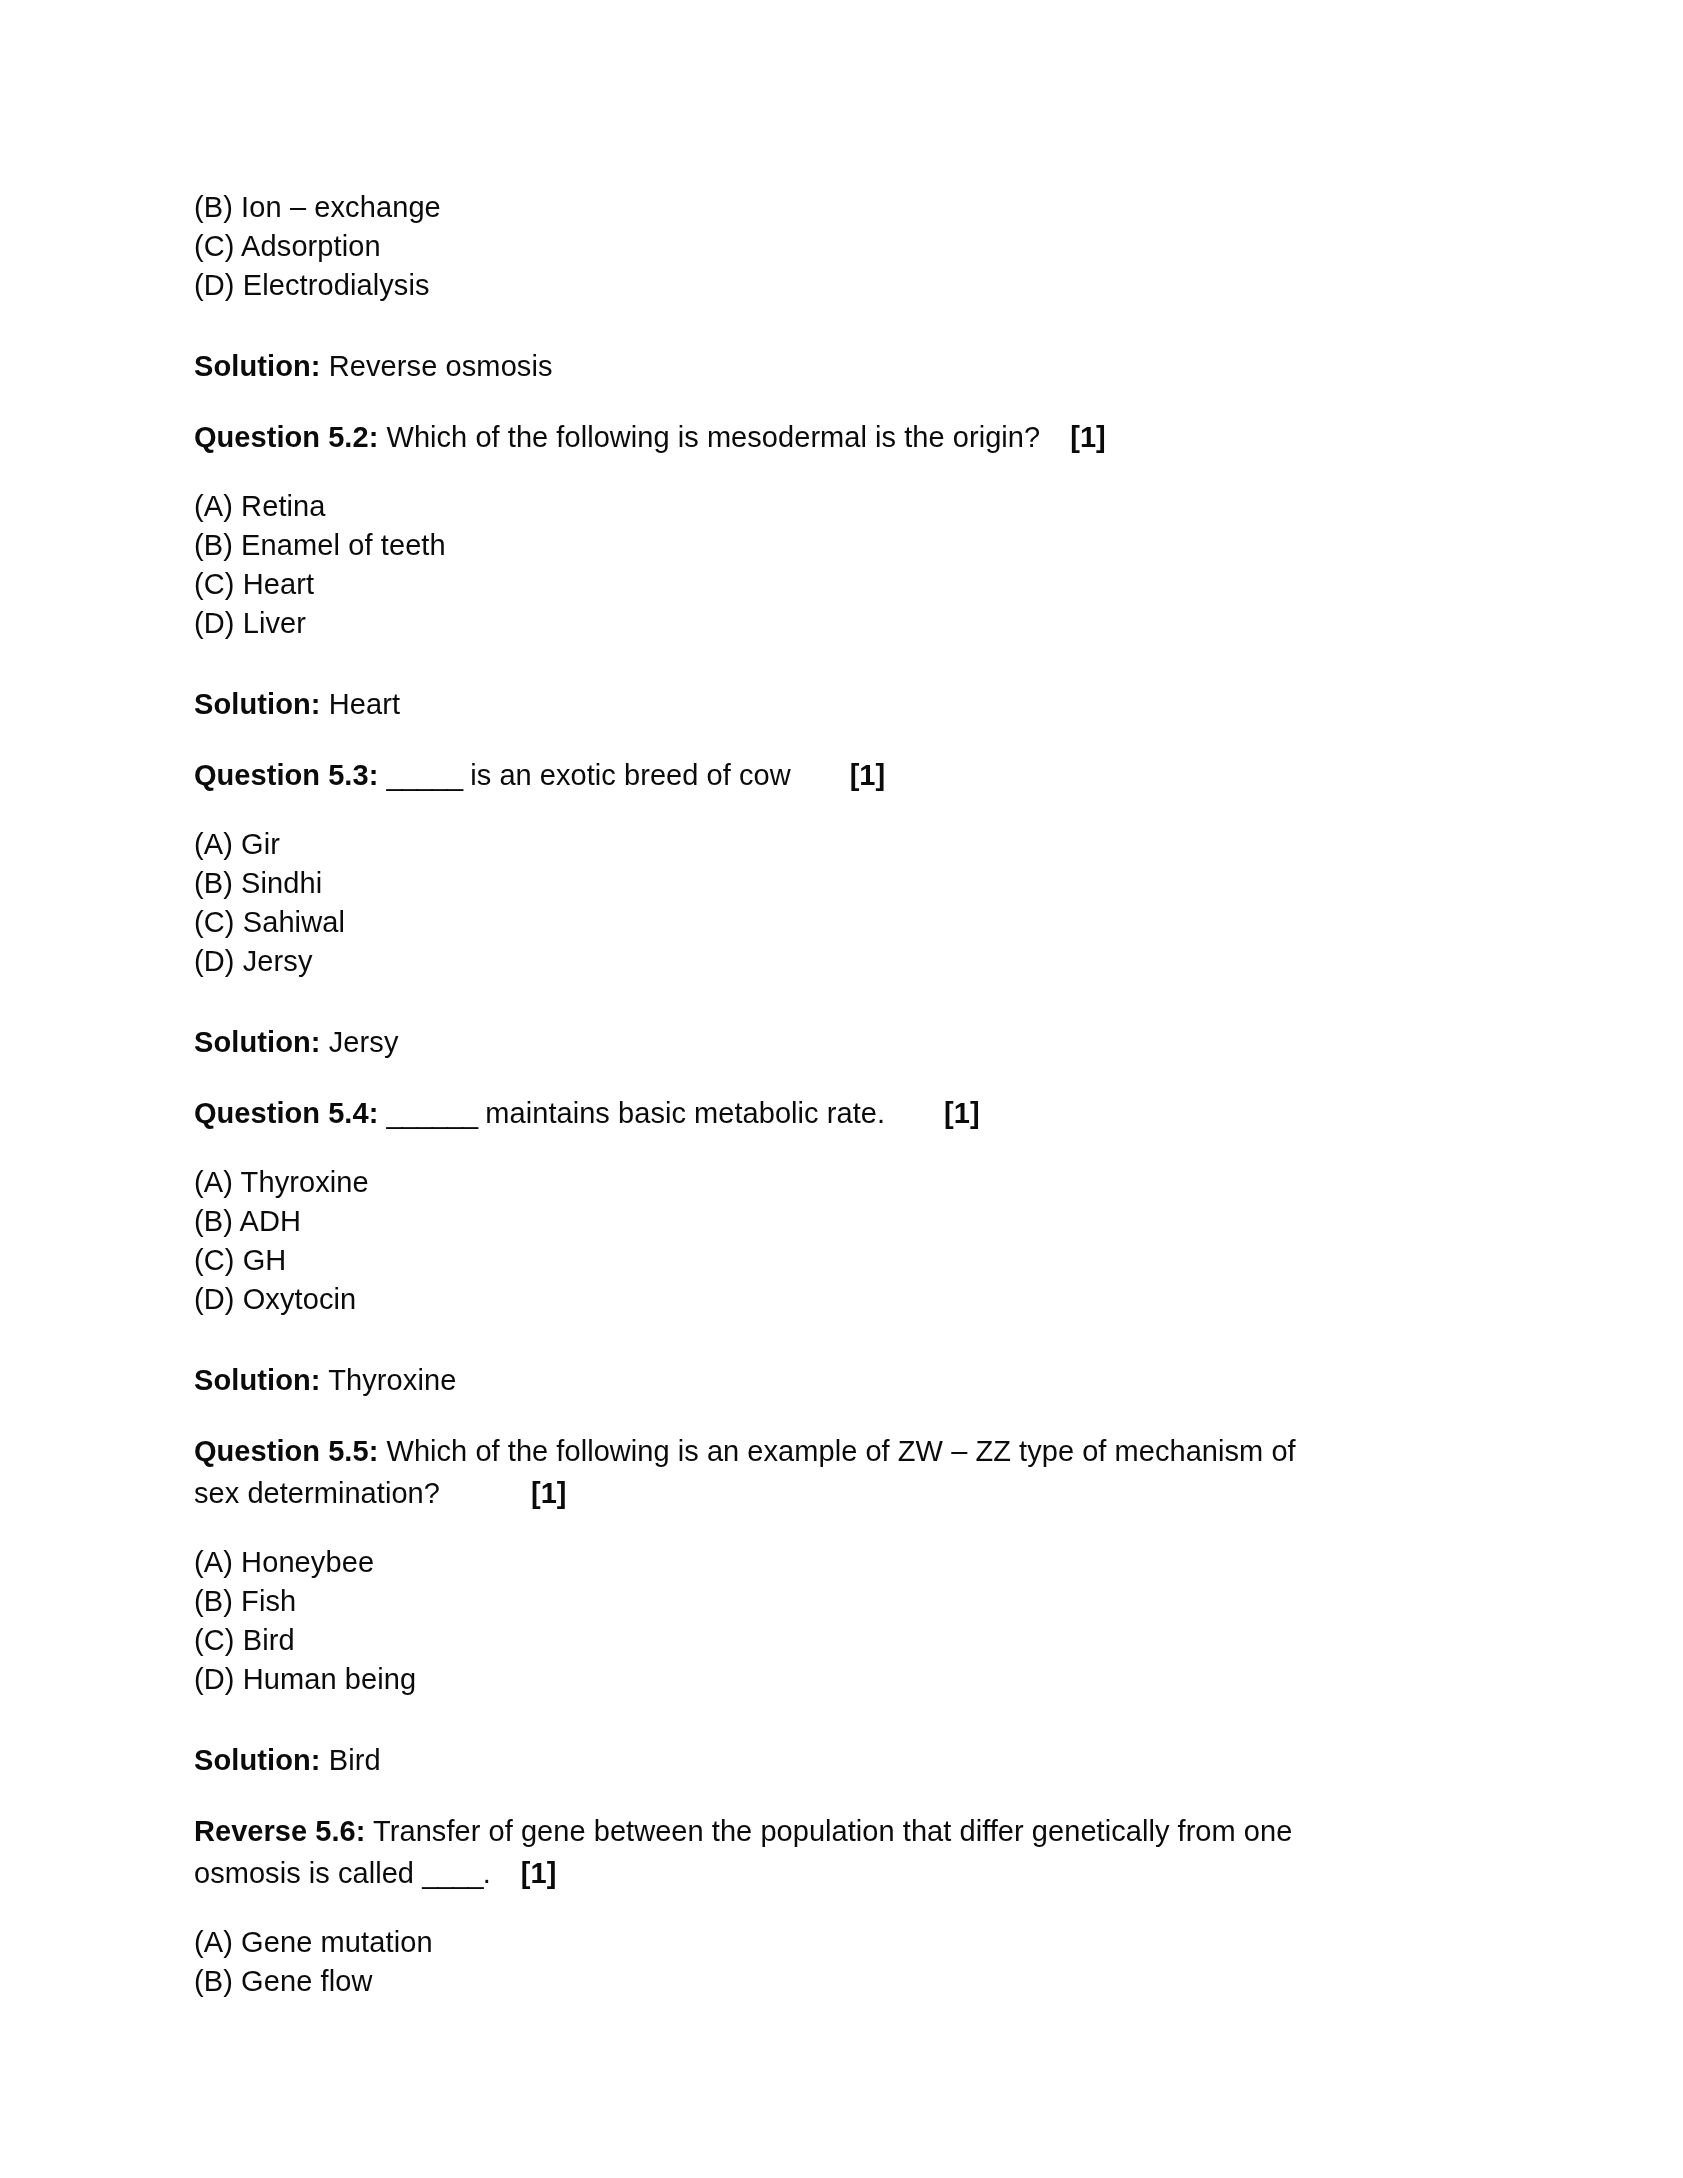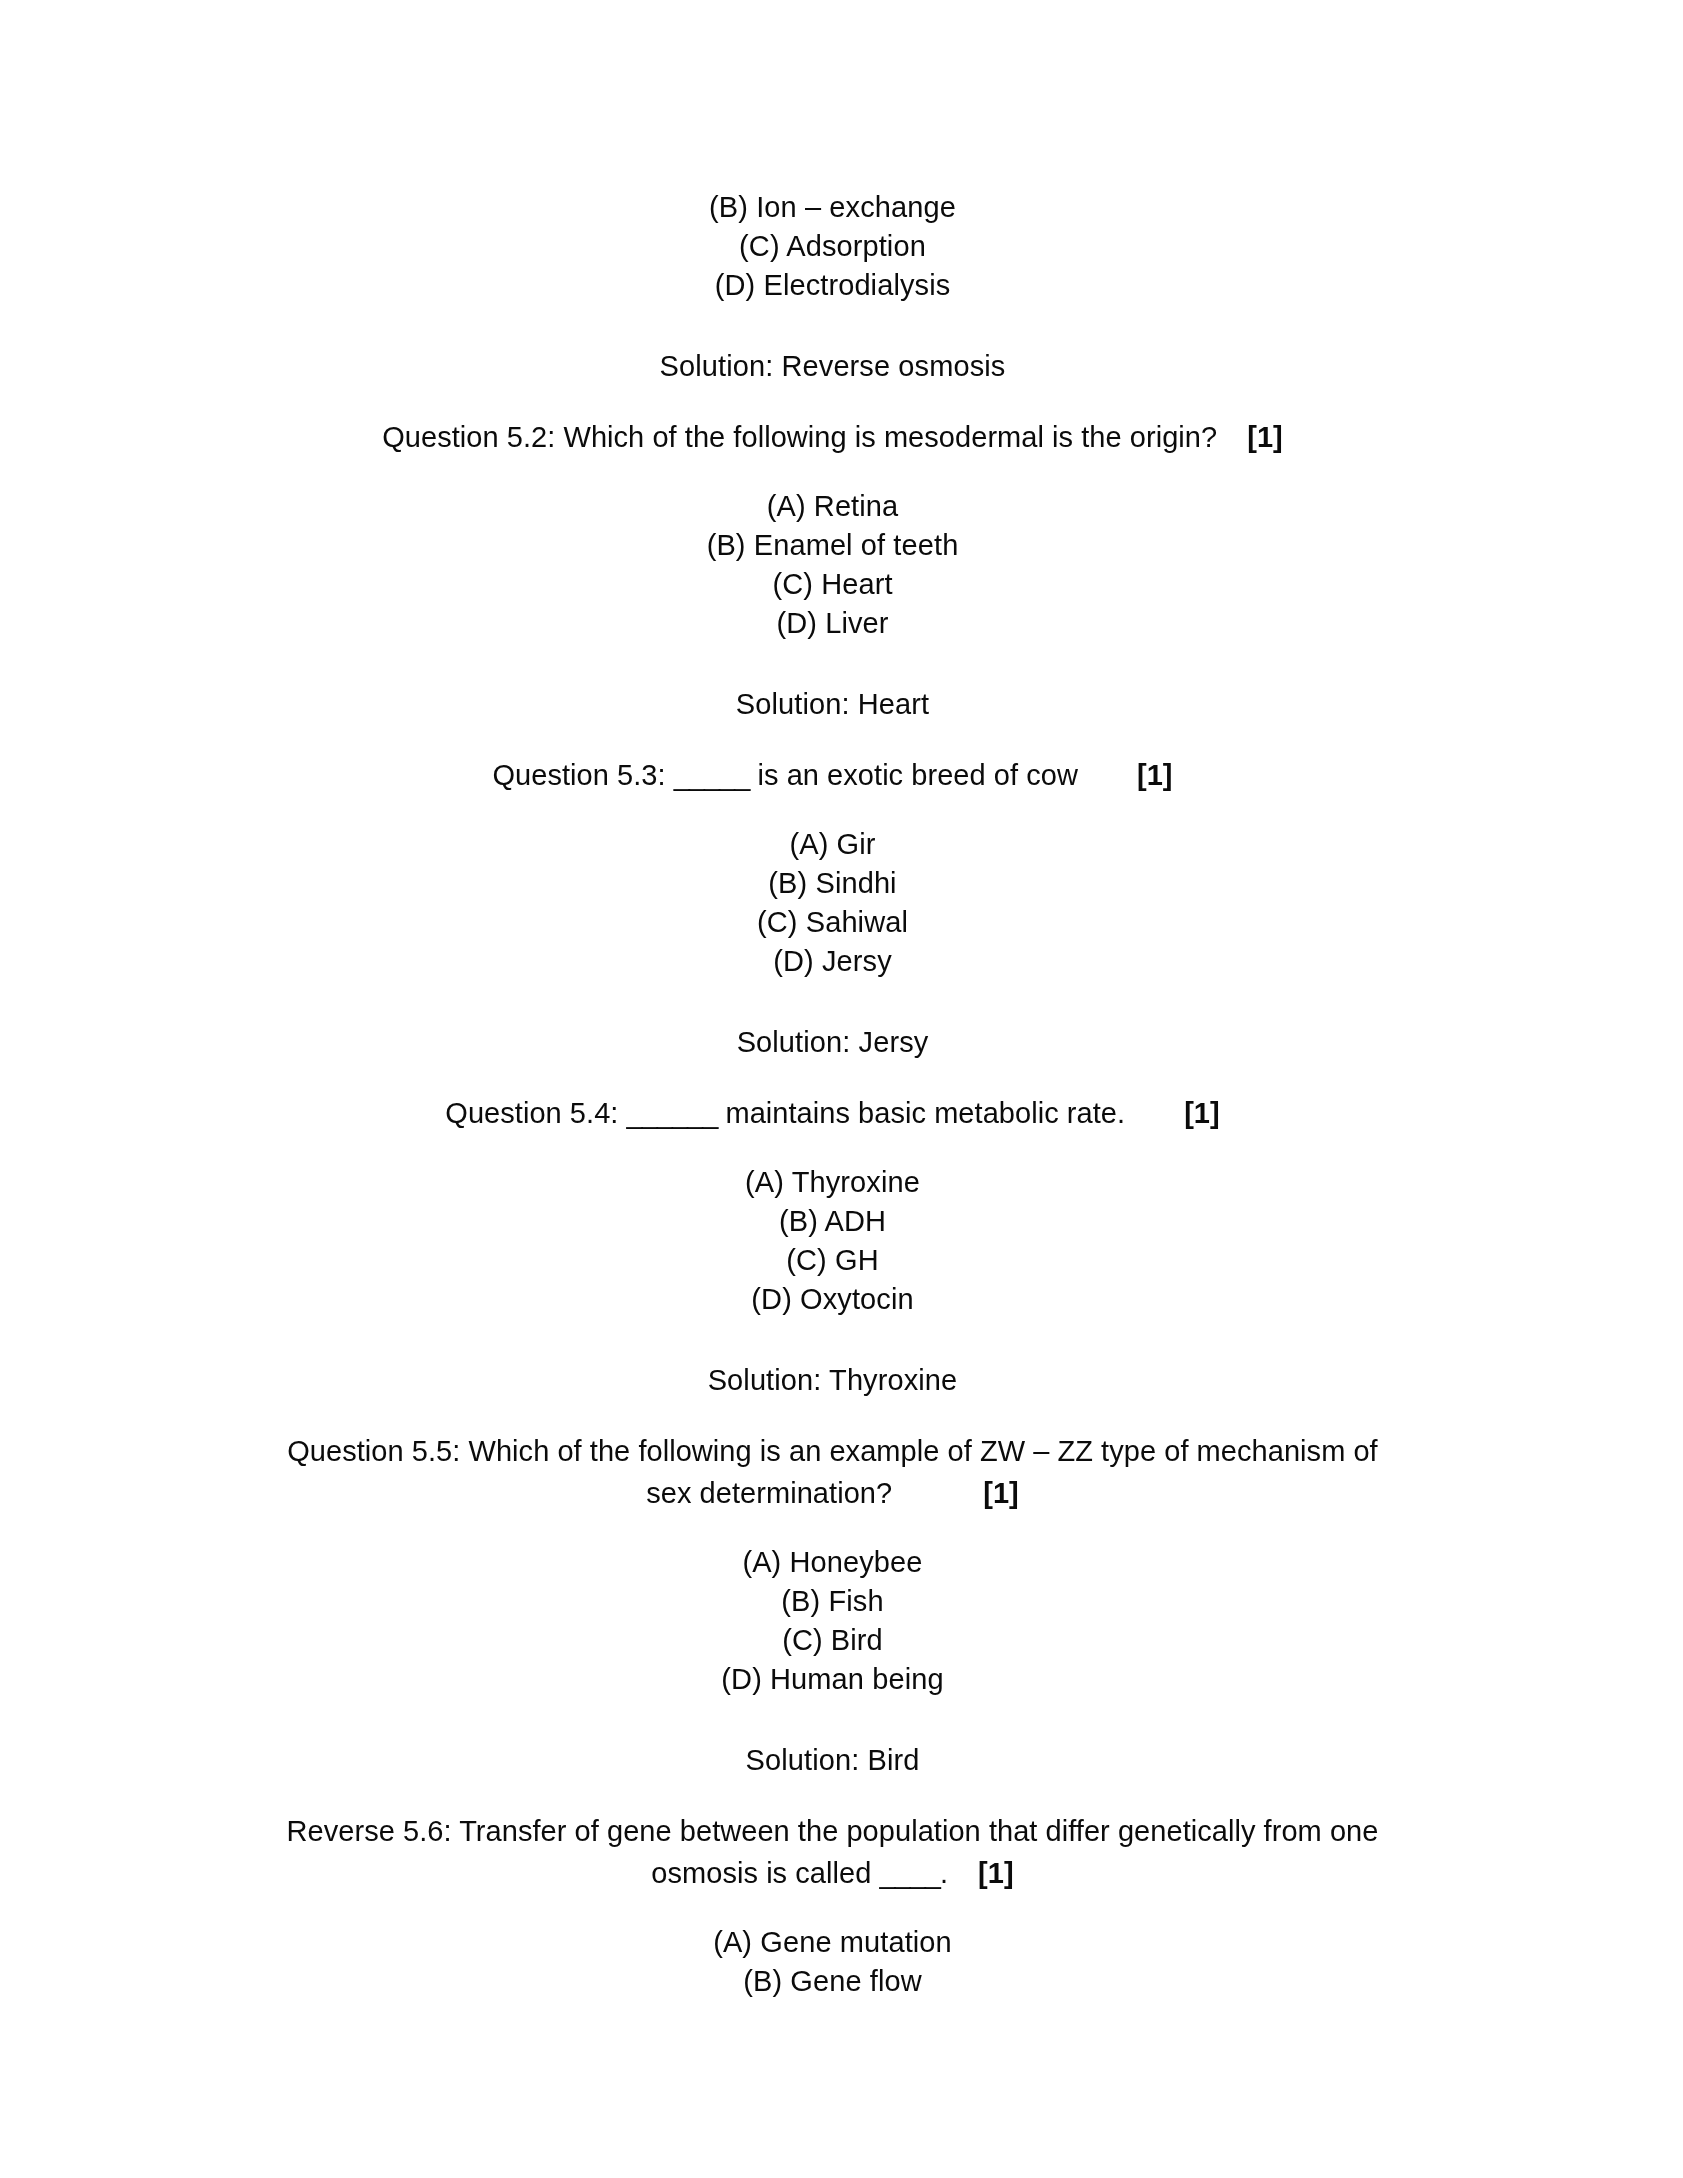--- a/index.html
+++ b/index.html
@@ -21,21 +21,20 @@
     left: 0; top: 0;
     width: 1683px;
     height: 2178px;
     background: #ffffff;
   }
   .content {
     position: absolute;
     left: 194px;
     top: 188px;
     width: 1277px;
-    text-align: center;
   }
 
   
   .opt-group {
     margin: 0;
   }
   .line {
     font-size: 29px;
     line-height: 39px;
     letter-spacing: 0.1px;
@@ -45,21 +44,21 @@
     font-size: 29px;
     line-height: 39px;
     letter-spacing: 0.1px;
   }
   .qline {
     font-size: 29px;
     line-height: 42px;
     letter-spacing: 0.05px;
   }
   .lbl {
-    font-weight: 400;
+    font-weight: 700;
   }
   .mark {
     font-weight: 700;
   }
   .blank {
     letter-spacing: -1px;
   }
 
   
   .gap-sol   { height: 42px; }   

